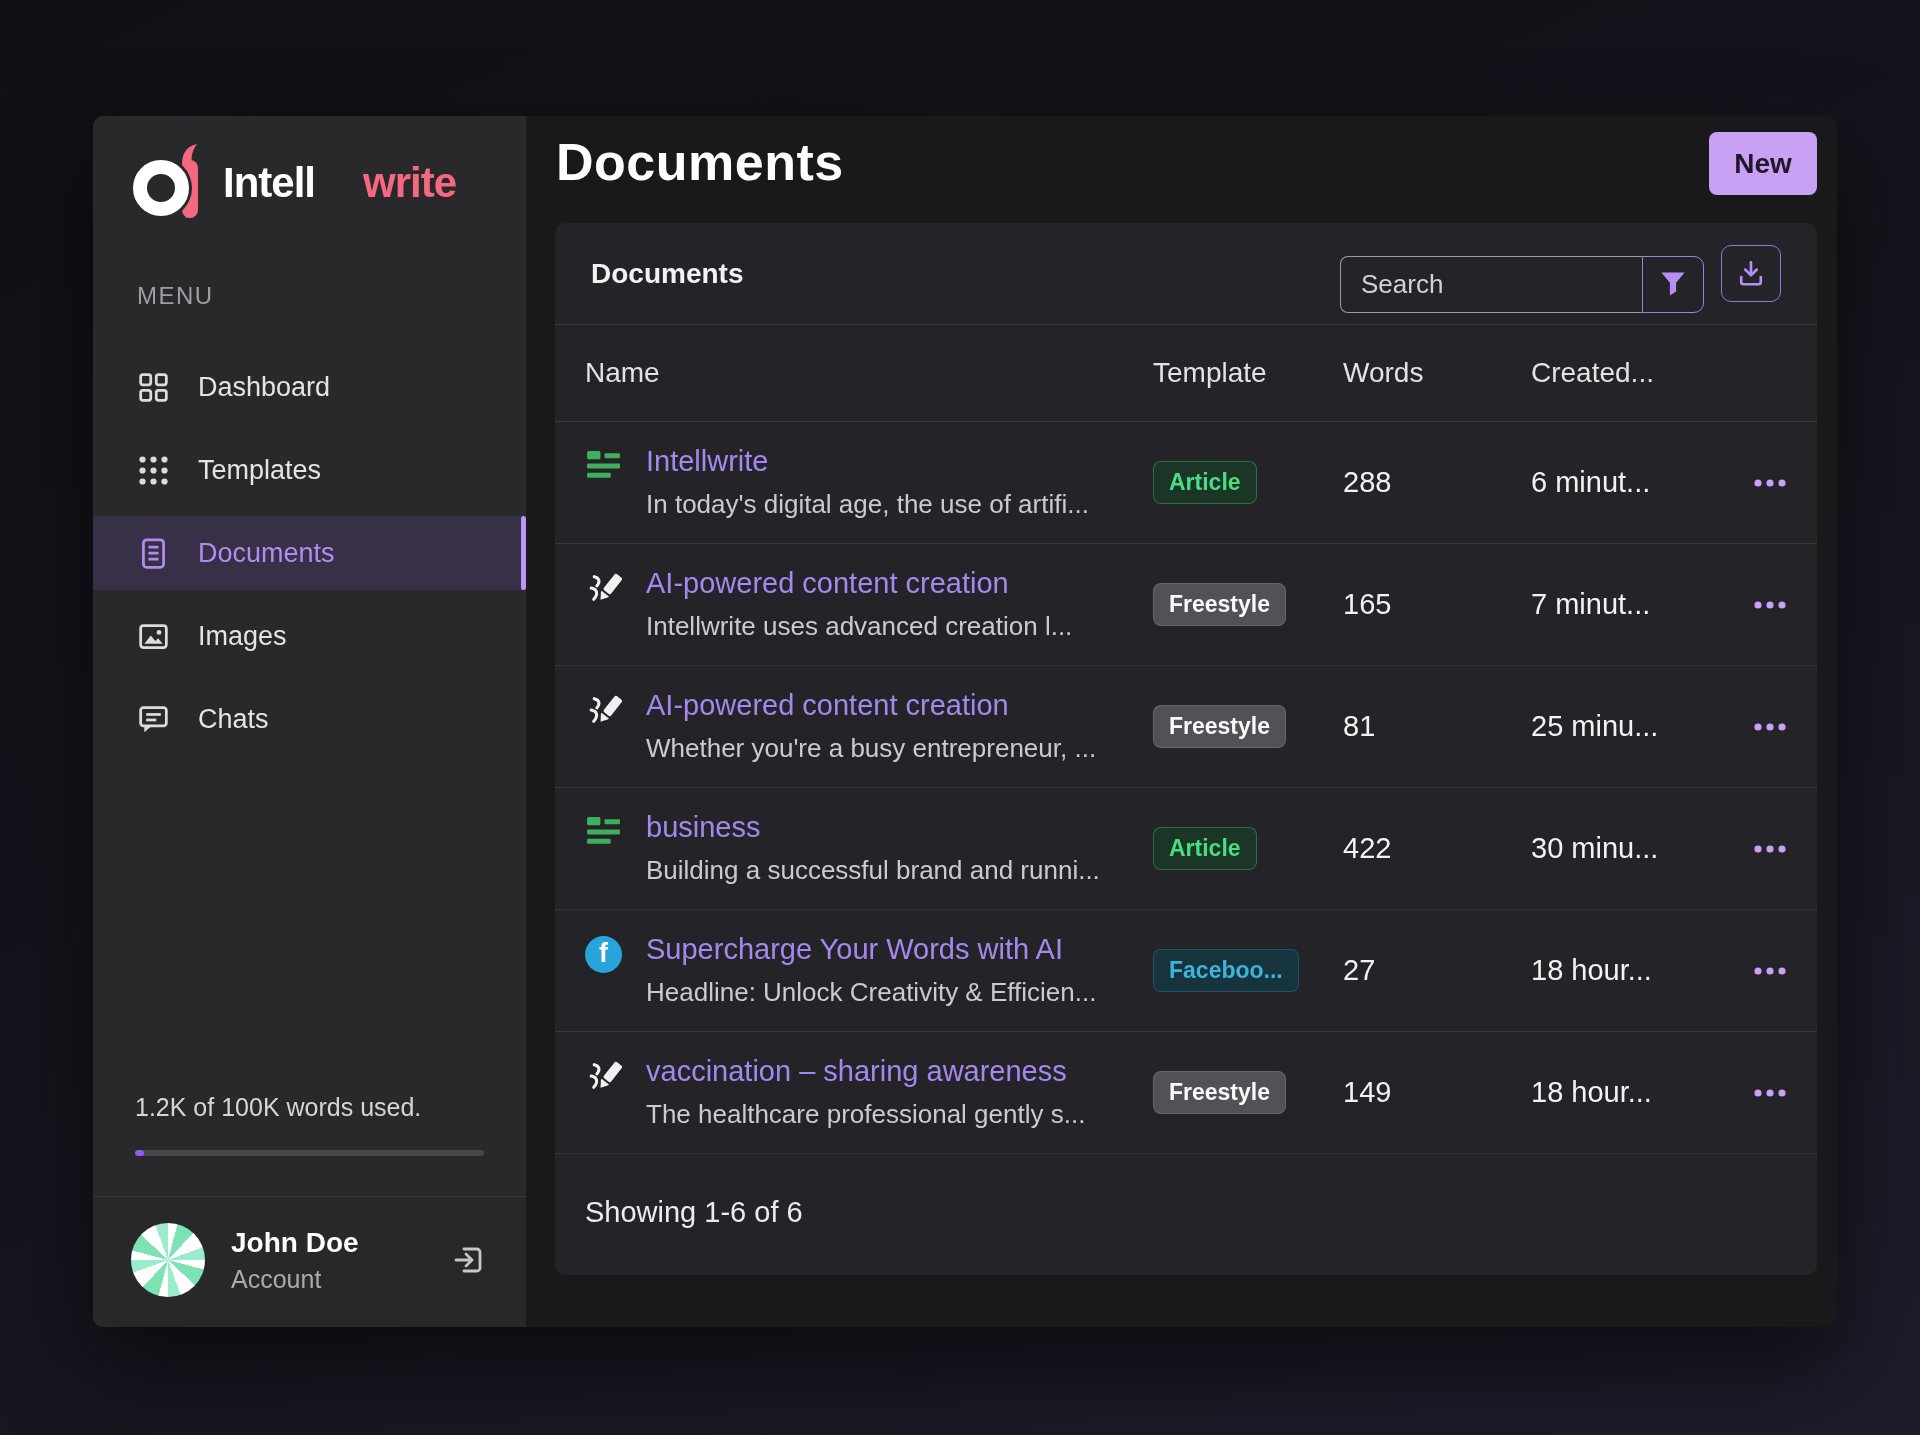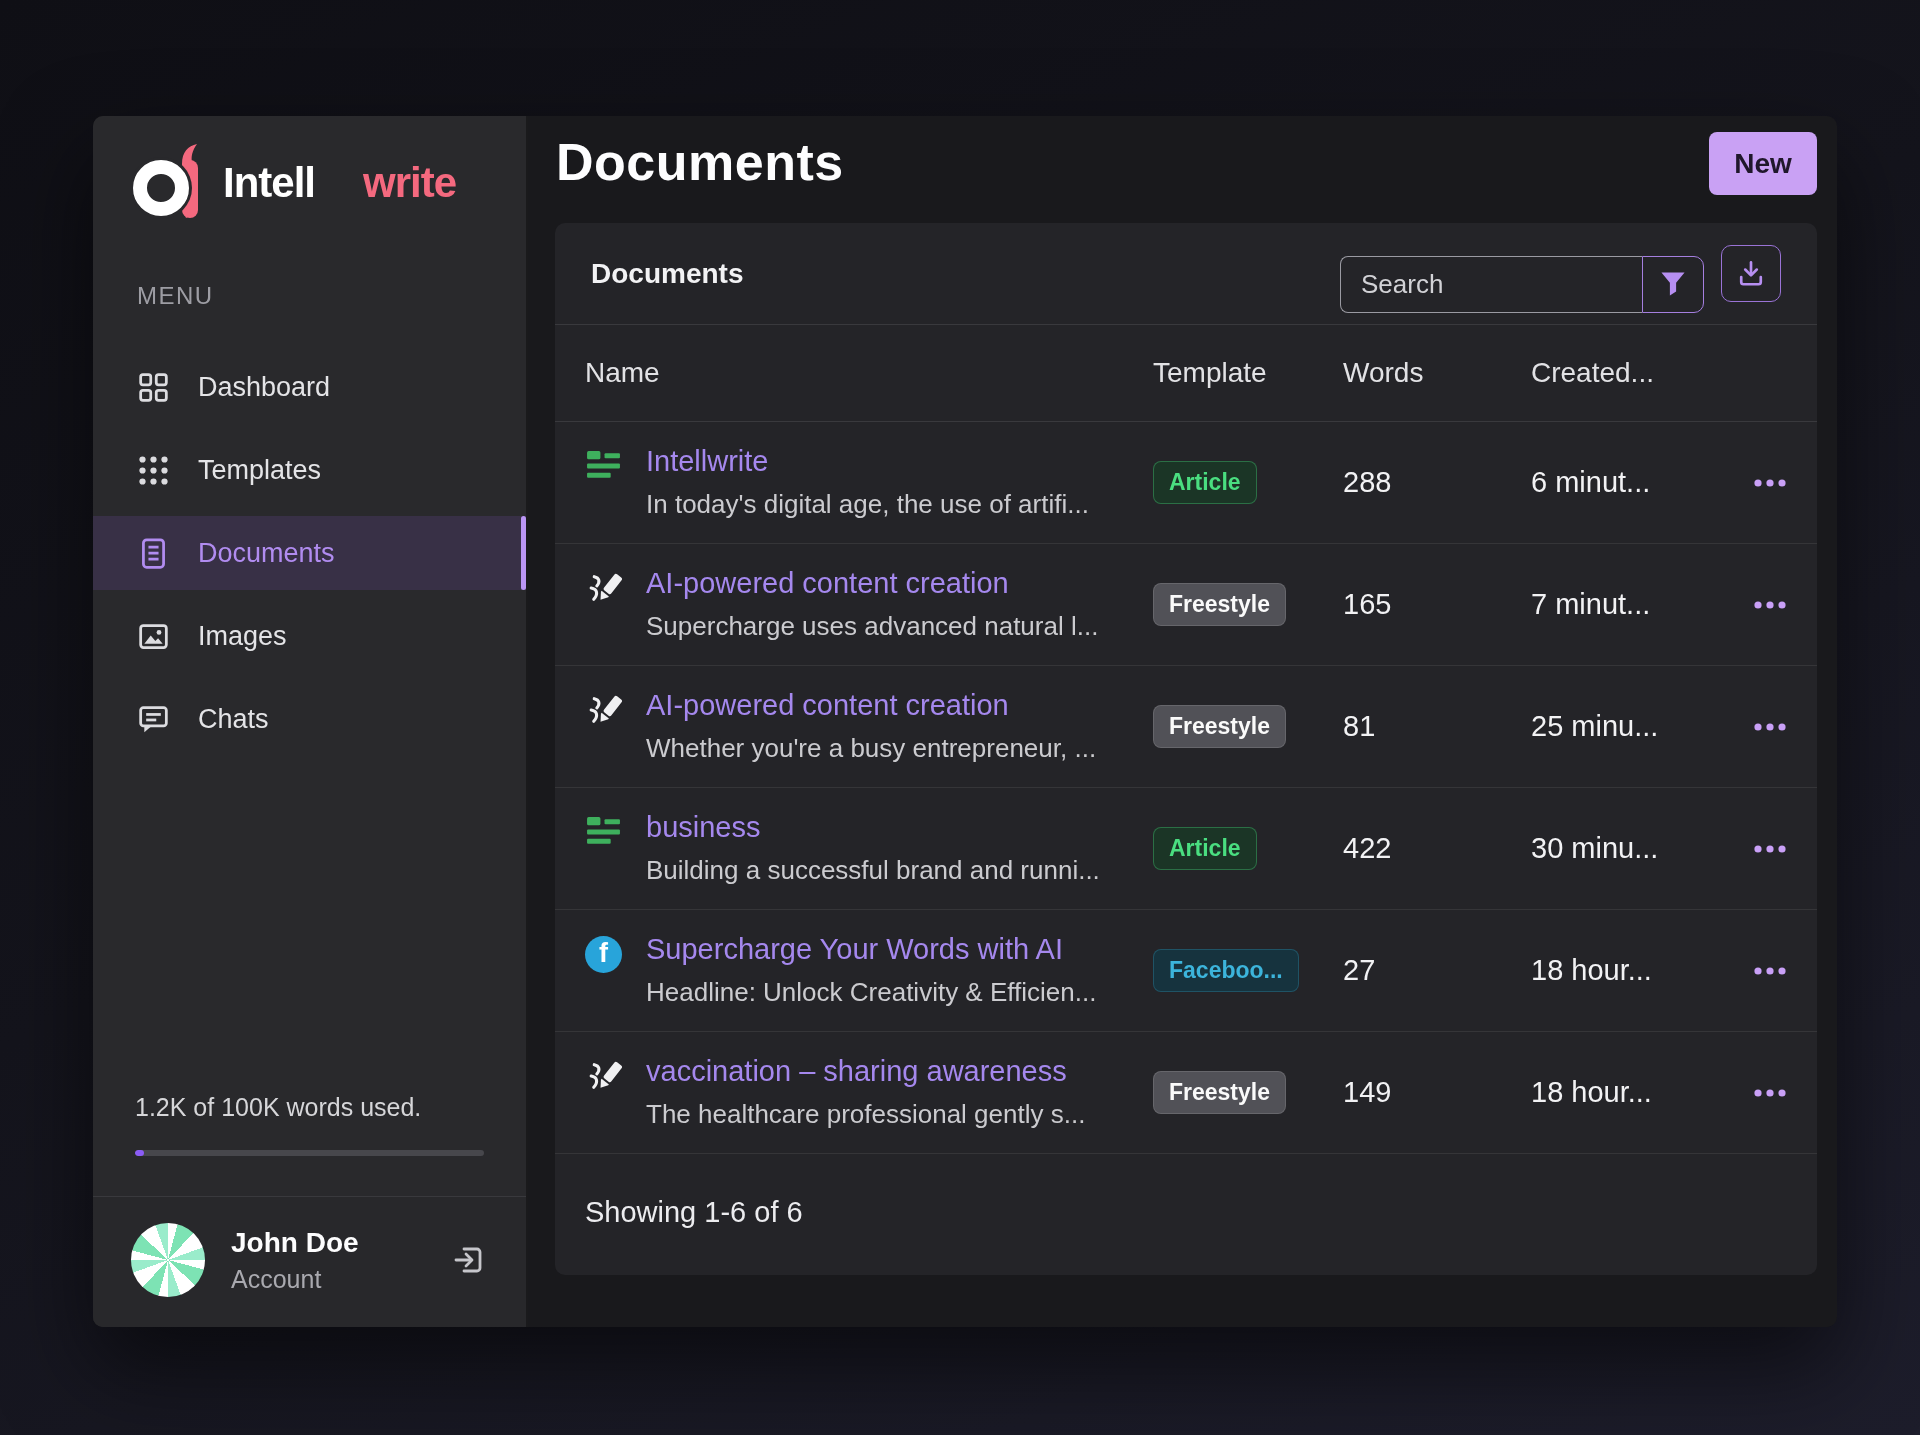--- a/index.html
+++ b/index.html
@@ -247,21 +247,21 @@
                 <path d="M9 6.5 C14 7.5 15 11.5 11.5 15.5" stroke="#f0f0f2" stroke-width="3" fill="none" stroke-linecap="round"></path>
                 <path d="M6 17.5 C12 18.5 13 23.5 8.5 28.5" stroke="#f0f0f2" stroke-width="3" fill="none" stroke-linecap="round"></path>
                 <g transform="rotate(38 23 18)" fill="#f0f0f2">
                   <rect x="19" y="2" width="9" height="20" rx="2"></rect>
                   <path d="M19 25 L23.5 31.5 L28 25 L28 24 L19 24 Z"></path>
                 </g>
               </svg>
           </span>
           <div>
             <div class="doc-title">AI-powered content creation</div>
-            <div class="doc-excerpt">Supercharge uses advanced natural l...</div>
+            <div class="doc-excerpt">Intellwrite uses advanced creation l...</div>
           </div>
         </div>
         <div class="col-template"><span class="badge badge-freestyle">Freestyle</span></div>
         <div class="col-words num">165</div>
         <div class="col-created num">7 minut...</div>
         <div class="col-menu">
             <span class="dots">
               <svg width="34" height="12" viewBox="0 0 34 12" fill="#c9a0f7">
                 <circle cx="5" cy="6" r="3.6"></circle>
                 <circle cx="17" cy="6" r="3.6"></circle>

